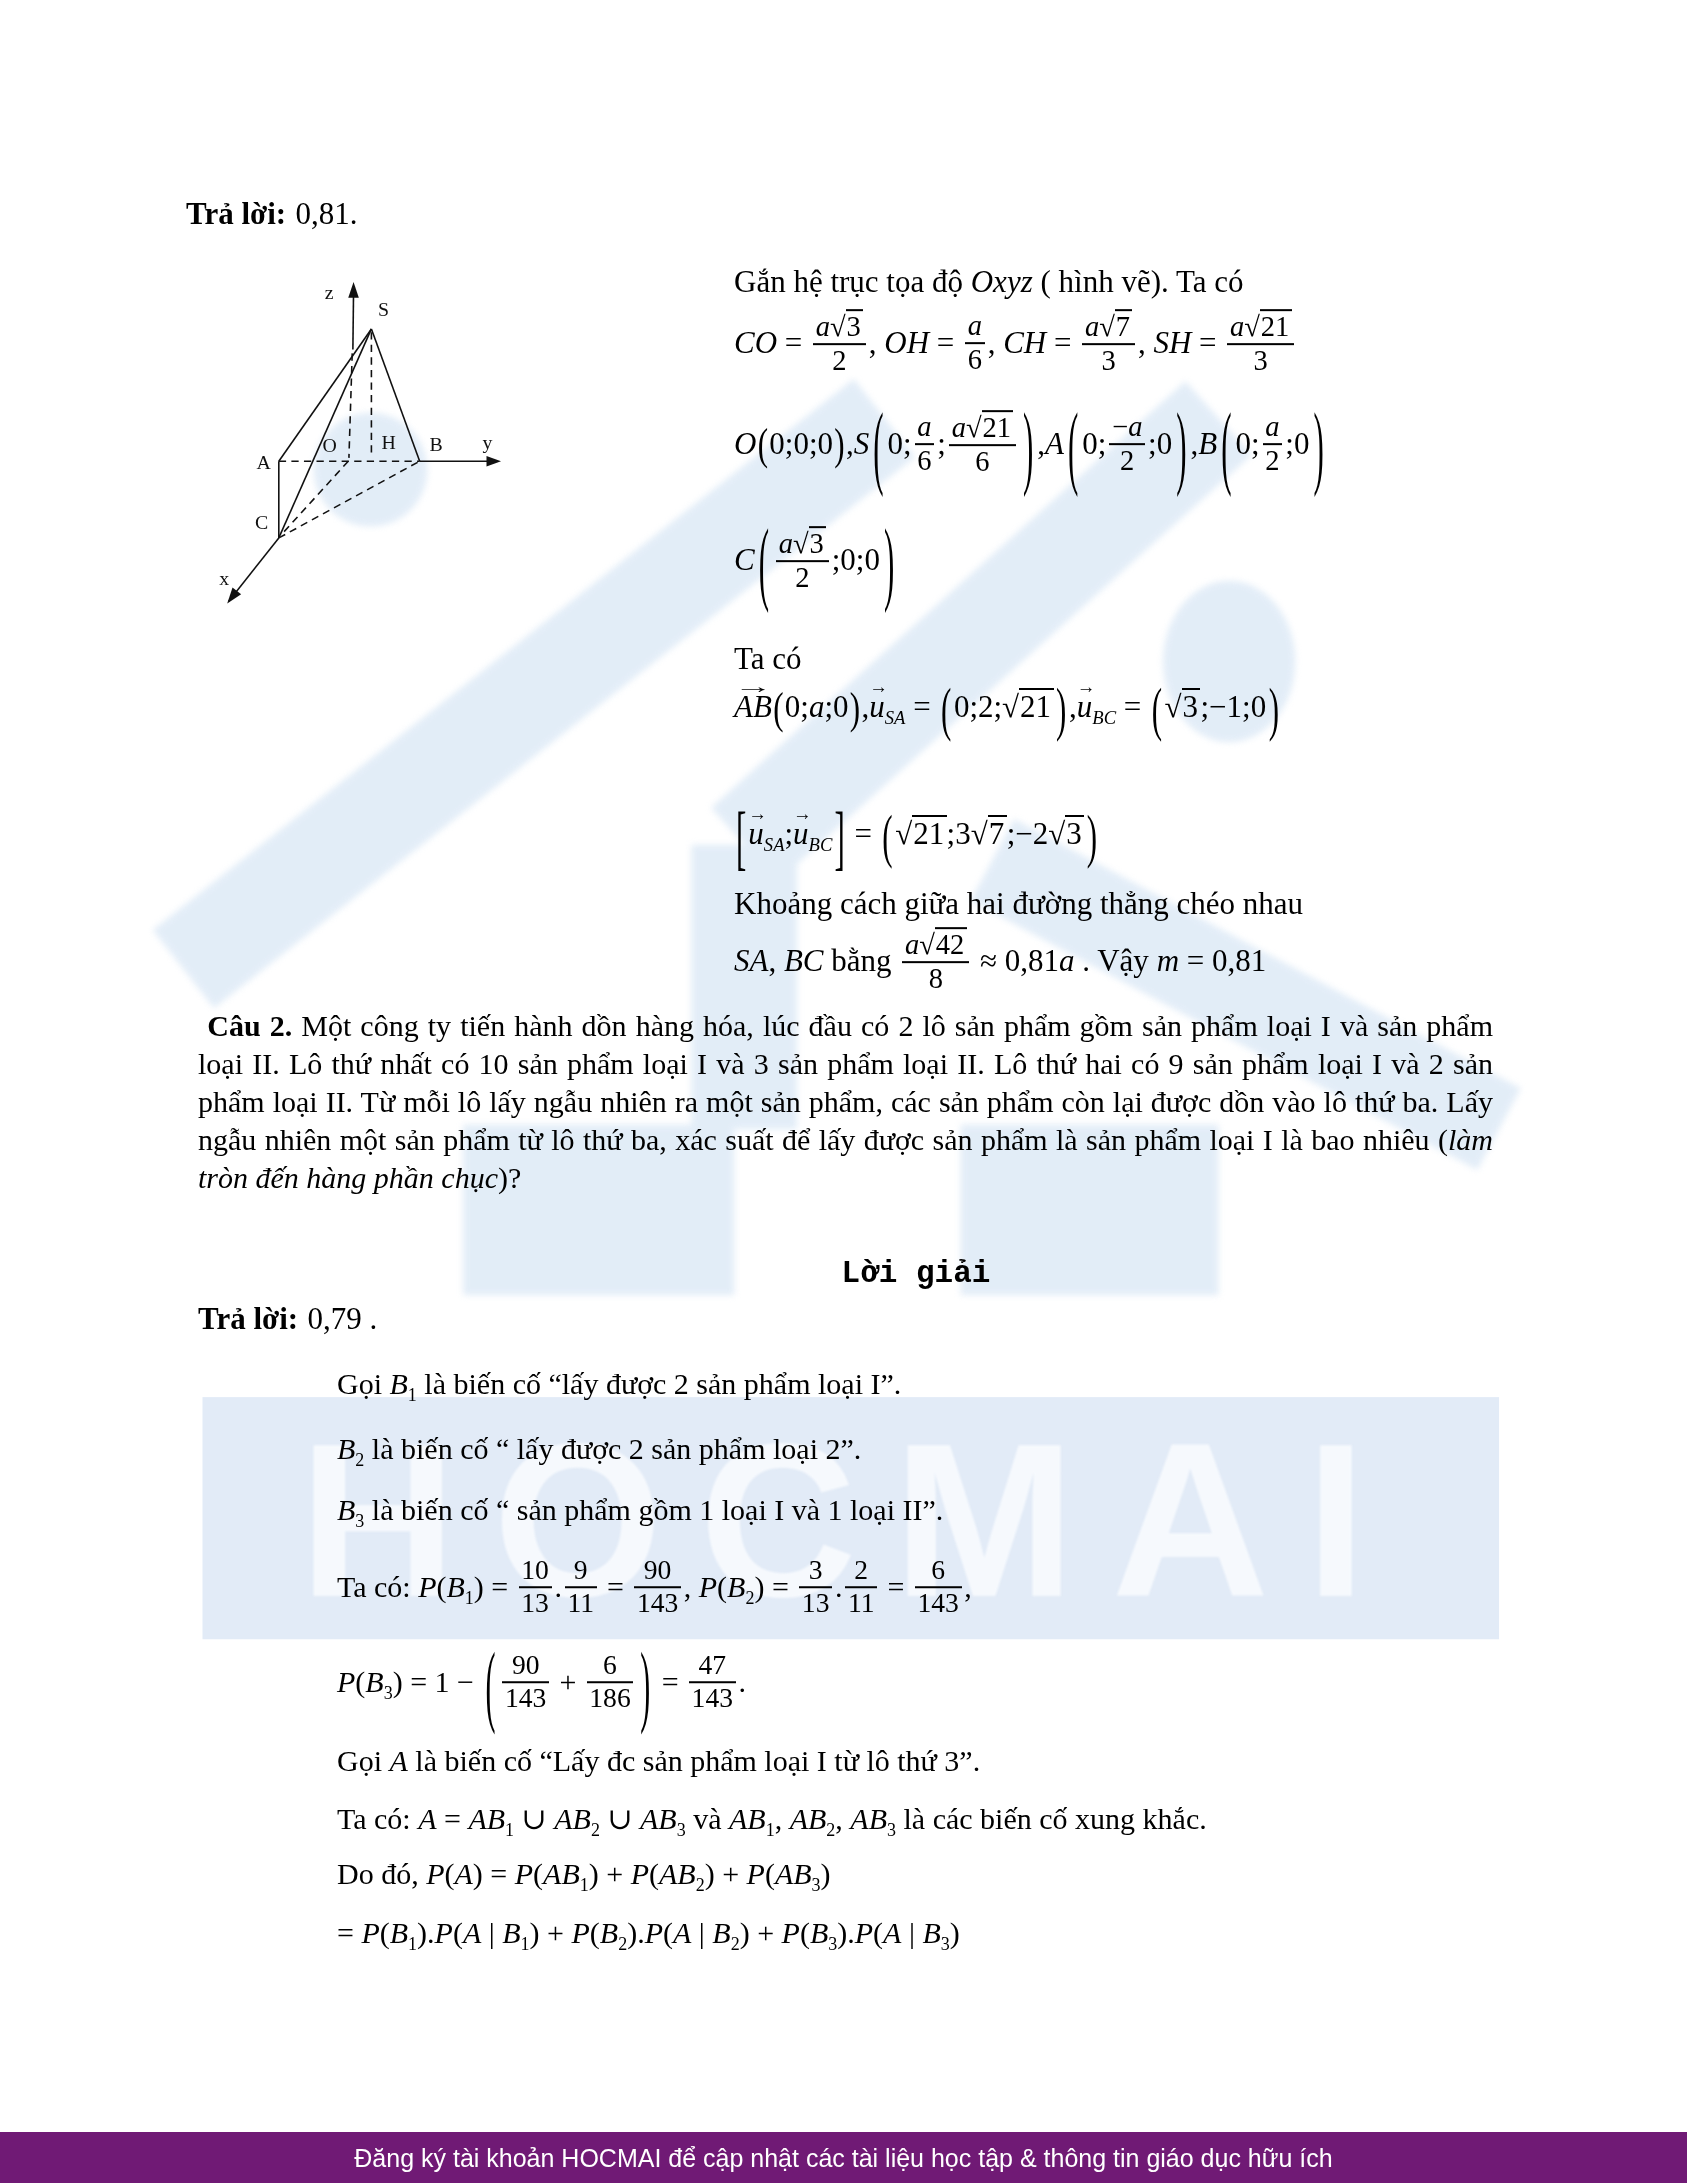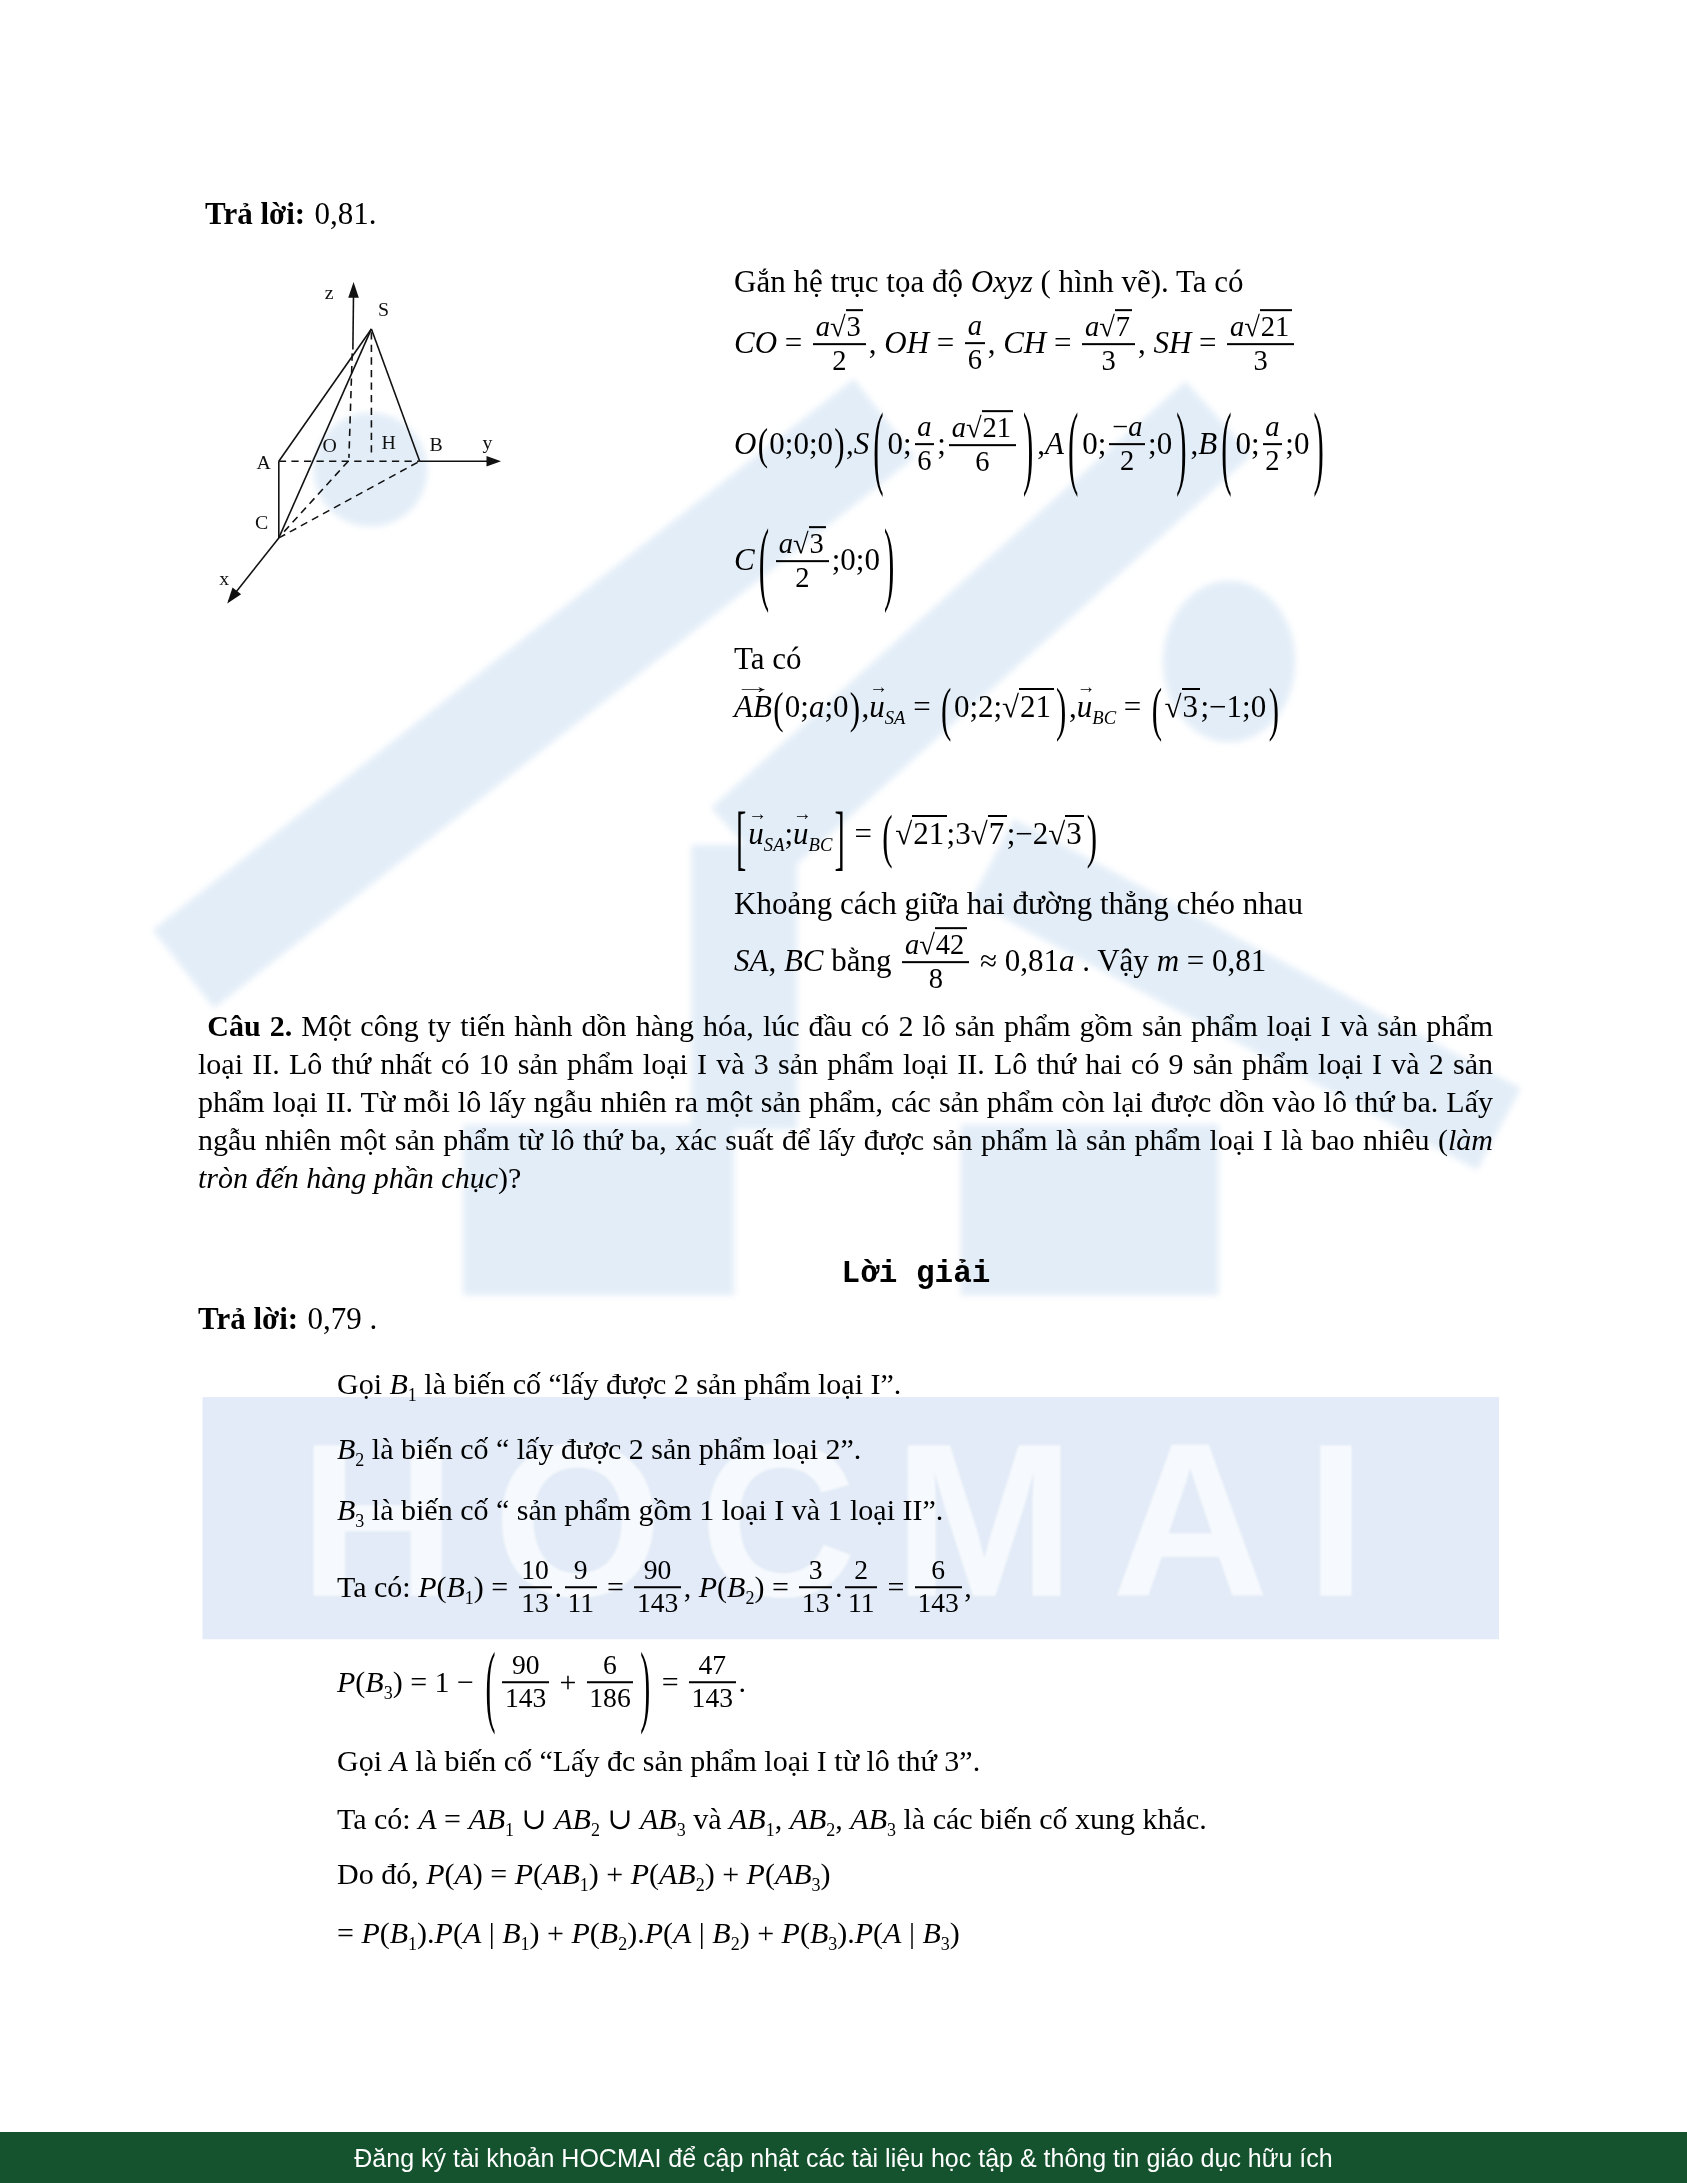--- a/index.html
+++ b/index.html
@@ -4,30 +4,30 @@
 <style>
   html,body{margin:0;padding:0;background:#888;}
   .page{position:relative;width:1687px;height:2183px;background:#ffffff;overflow:hidden;
         font-family:"Liberation Serif","DejaVu Serif",serif;color:#000;}
   .wm{position:absolute;left:0;top:0;z-index:0;}
   .wm-shapes{filter:blur(5px);}
   .wm-text{filter:blur(2px);}
   .layer{position:absolute;left:0;top:0;width:100%;height:100%;z-index:1;}
   .ans{position:absolute;font-size:31px;white-space:nowrap;}
   .ans .lbl{font-weight:bold;margin-right:9.3px;}
-  .ans1{left:205px;top:196px;}
+  .ans1{left:186px;top:196px;}
   .ans2{left:198px;top:1301px;}
   .m{position:absolute;white-space:nowrap;font-size:31px;margin-top:16px;}
   .c2 .m{left:734px;}
   .s2 .m{left:337px;font-size:30px;}
   .q2{position:absolute;left:198px;top:1007px;width:1295px;font-size:30px;line-height:38px;
       text-align:justify;text-indent:9.3px;}
   .h2{position:absolute;left:916px;top:1256px;transform:translateX(-50%);
       font-weight:bold;font-size:31px;white-space:nowrap;font-family:Liberation Mono, monospace;}
-  .footer{position:absolute;left:0;top:2132px;width:100%;height:52px;background:#14532d;
+  .footer{position:absolute;left:0;top:2132px;width:100%;height:52px;background:#701a75;
           color:#fff;font-family:"Liberation Sans","DejaVu Sans",sans-serif;font-size:25px;
           display:flex;align-items:center;justify-content:center;}
   .fig{position:absolute;left:210px;top:278px;}
   .fig text{font-family:"Liberation Serif","DejaVu Serif",serif;font-size:30px;fill:#111;}
   
   .fr{display:inline-block;vertical-align:middle;text-align:center;line-height:1.12;
       font-size:.92em;margin:0 .1em;transform:translateY(-0.1em);}
   .fr .n{display:block;padding:0 .1em;}
   .fr .d{display:block;border-top:2px solid #000;padding:0 .1em;}
   .sq{white-space:nowrap;}

